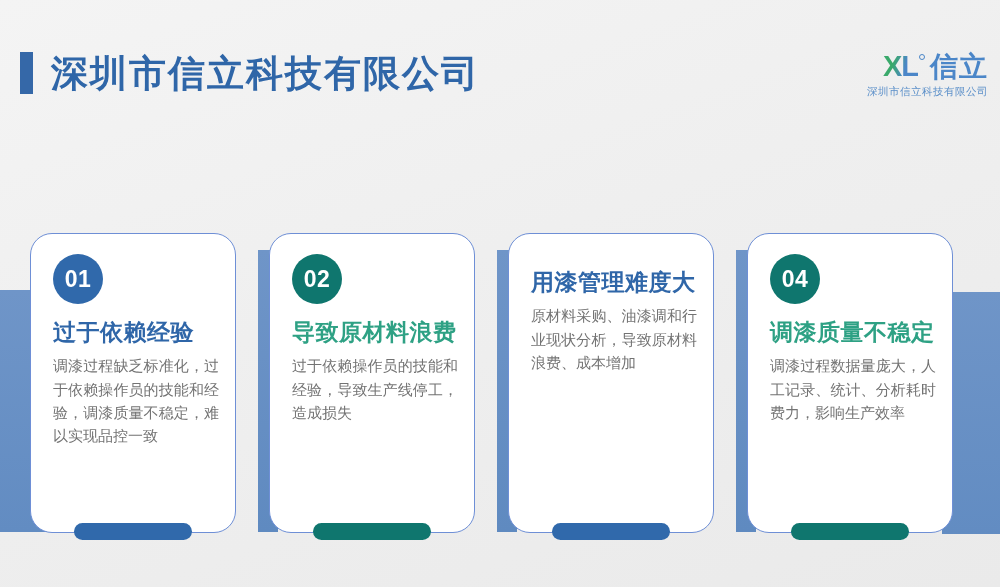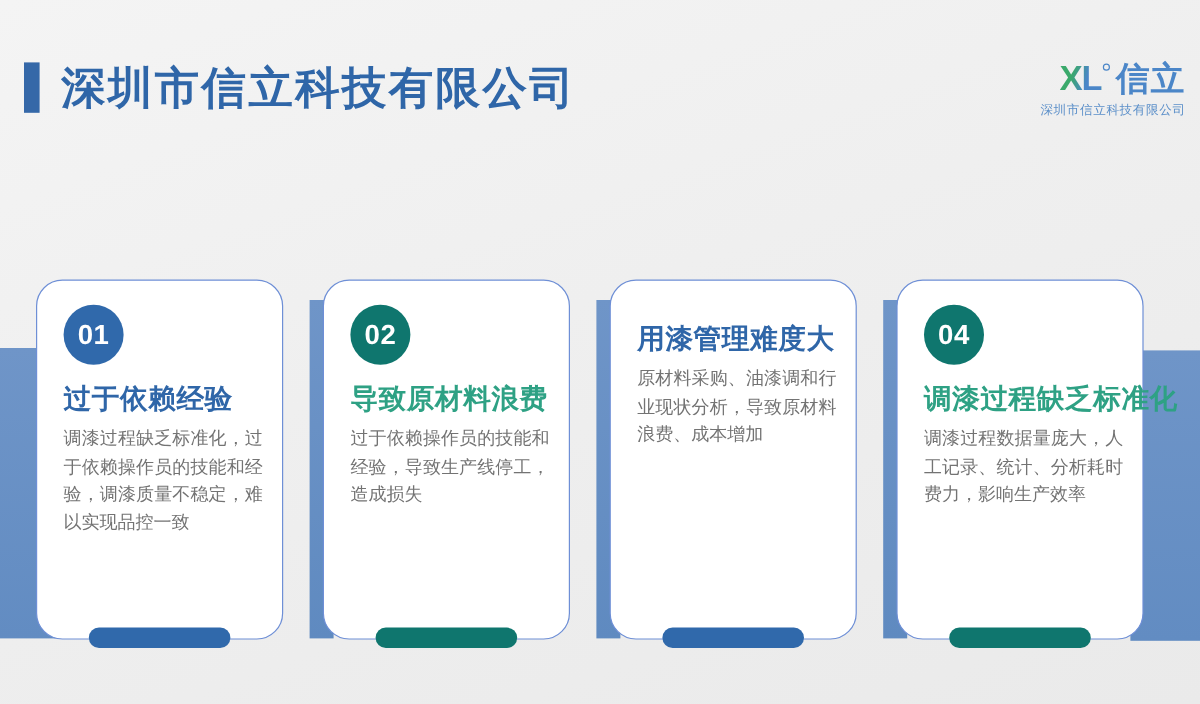--- a/index.html
+++ b/index.html
@@ -236,19 +236,19 @@
     </div>
 
     <div class="card" style="left:508px;">
       <div class="card-title t-blue">用漆管理难度大</div>
       <div class="card-body">原材料采购、油漆调和行业现状分析，导致原材料浪费、成本增加</div>
       <div class="pill blue"></div>
     </div>
 
     <div class="card" style="left:747px;">
       <div class="badge green">04</div>
-      <div class="card-title t-green">调漆过程缺乏标准化</div>
+      <div class="card-title t-green">调漆质量不稳定</div>
       <div class="card-body">调漆过程数据量庞大，人工记录、统计、分析耗时费力，影响生产效率</div>
       <div class="pill green"></div>
     </div>
 
   </div>
 </div>
 
 </body></html>

